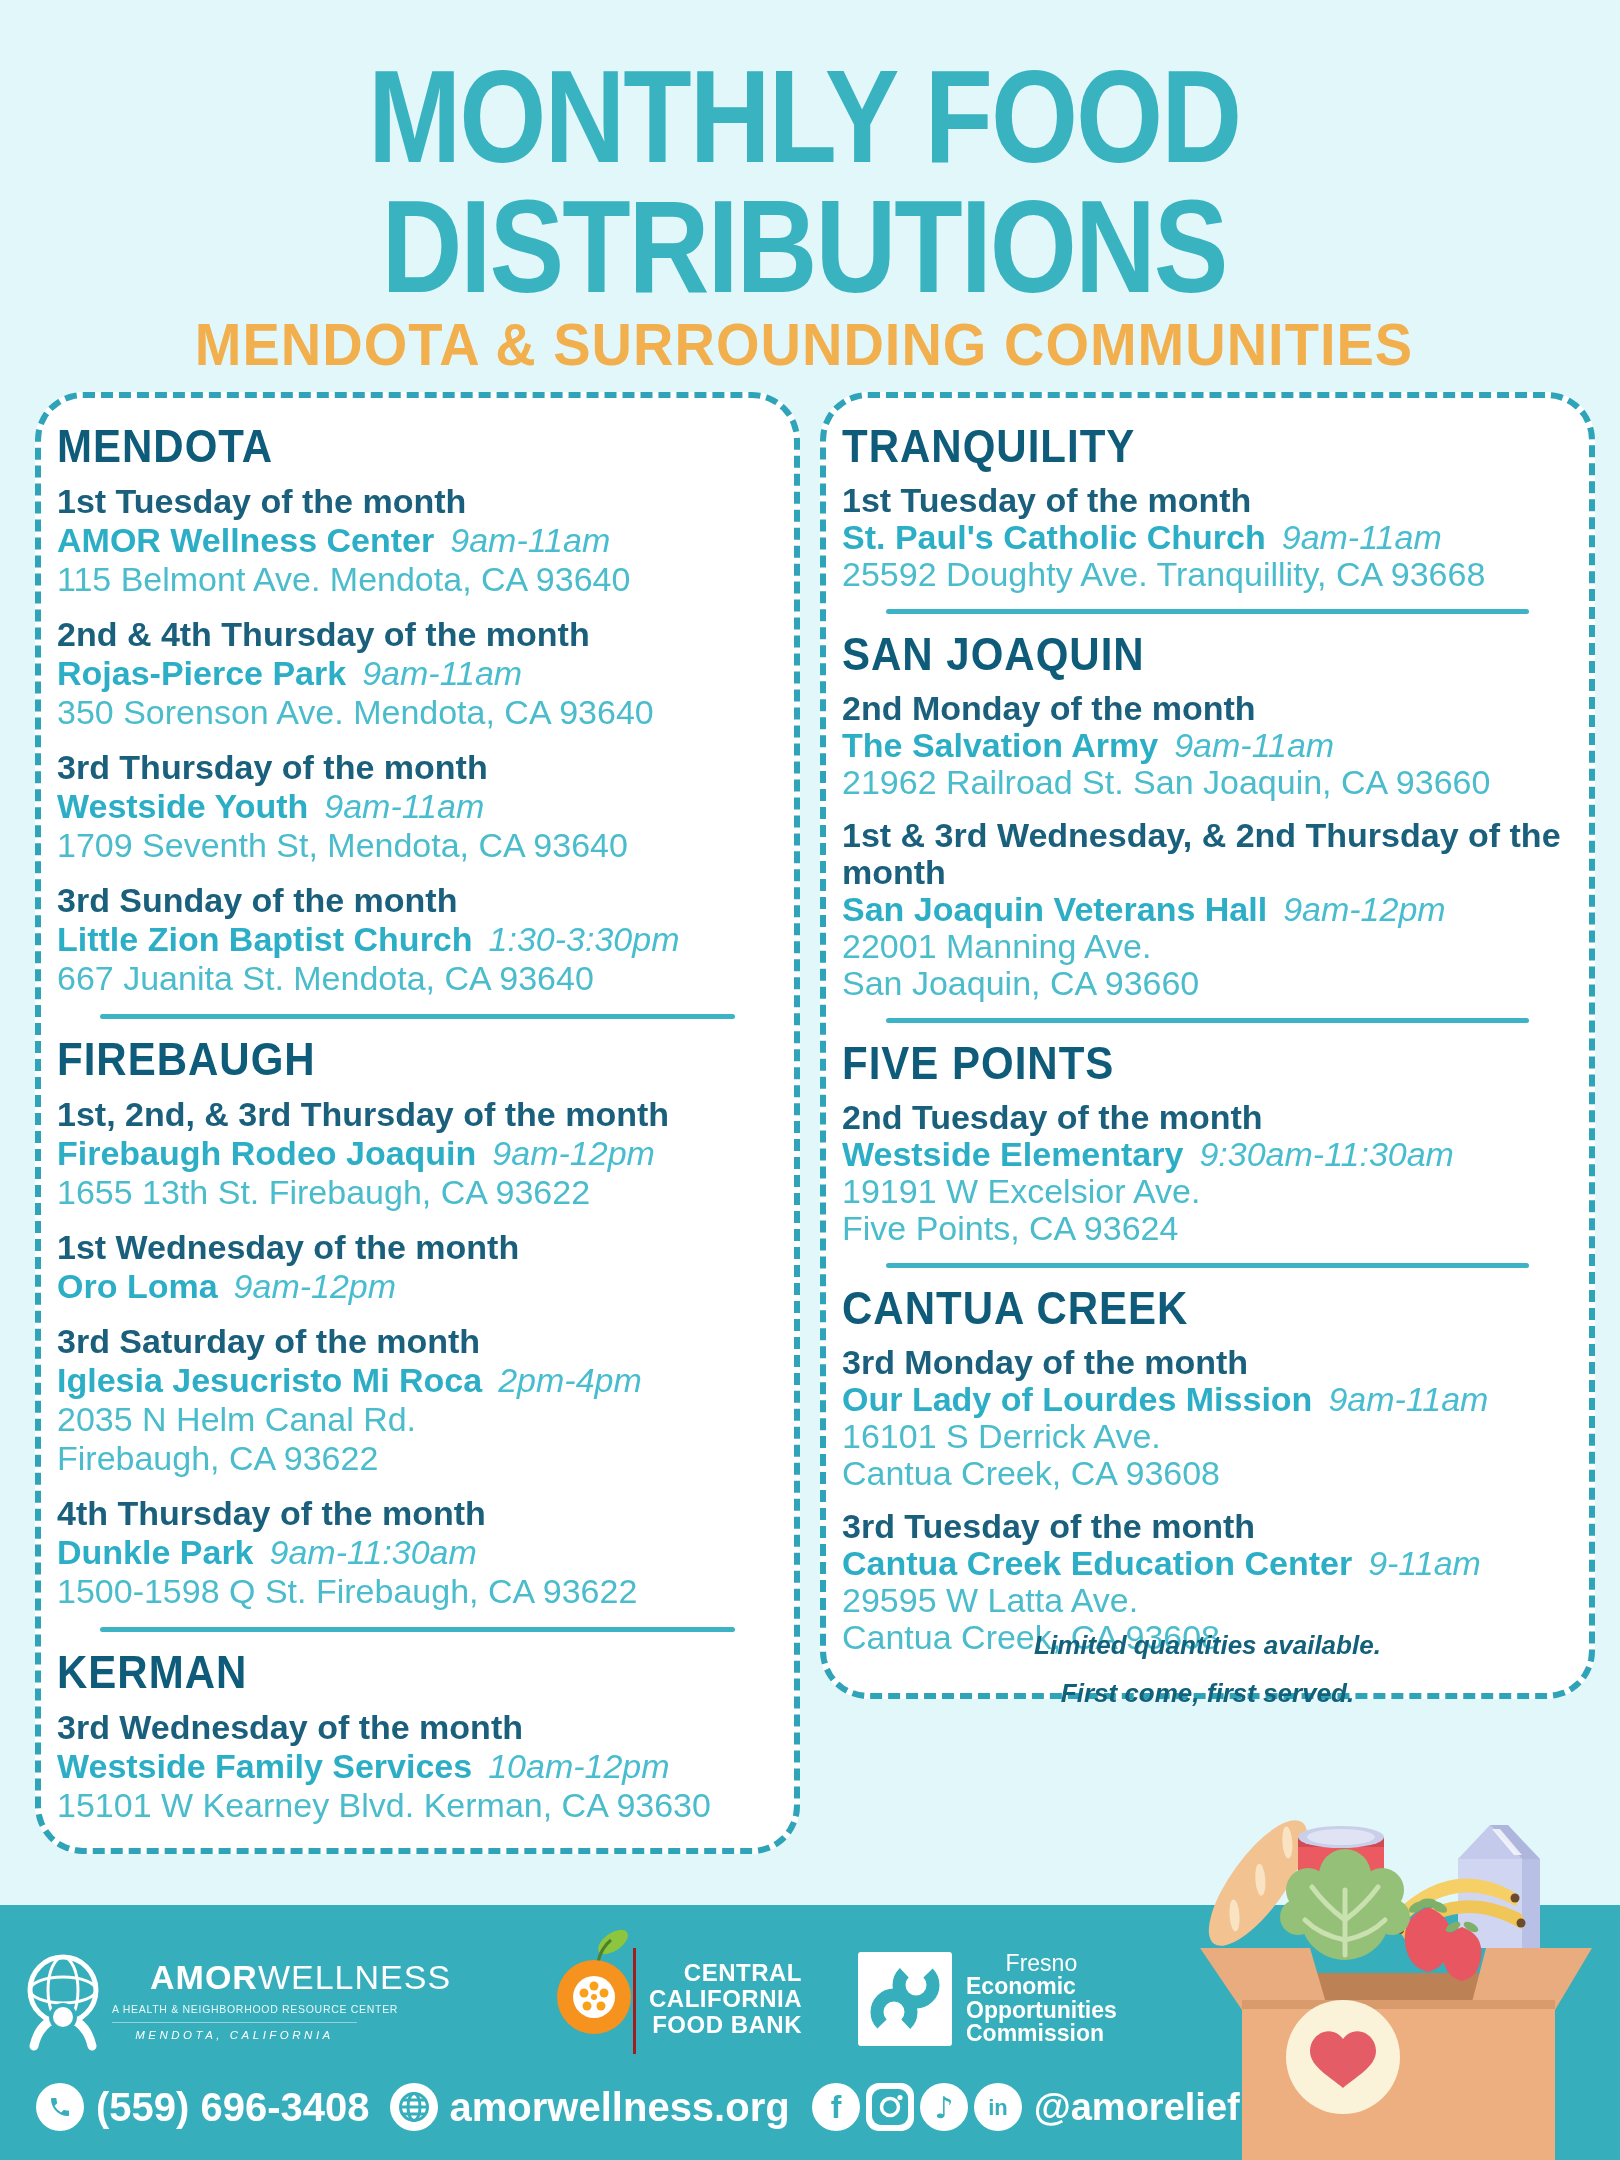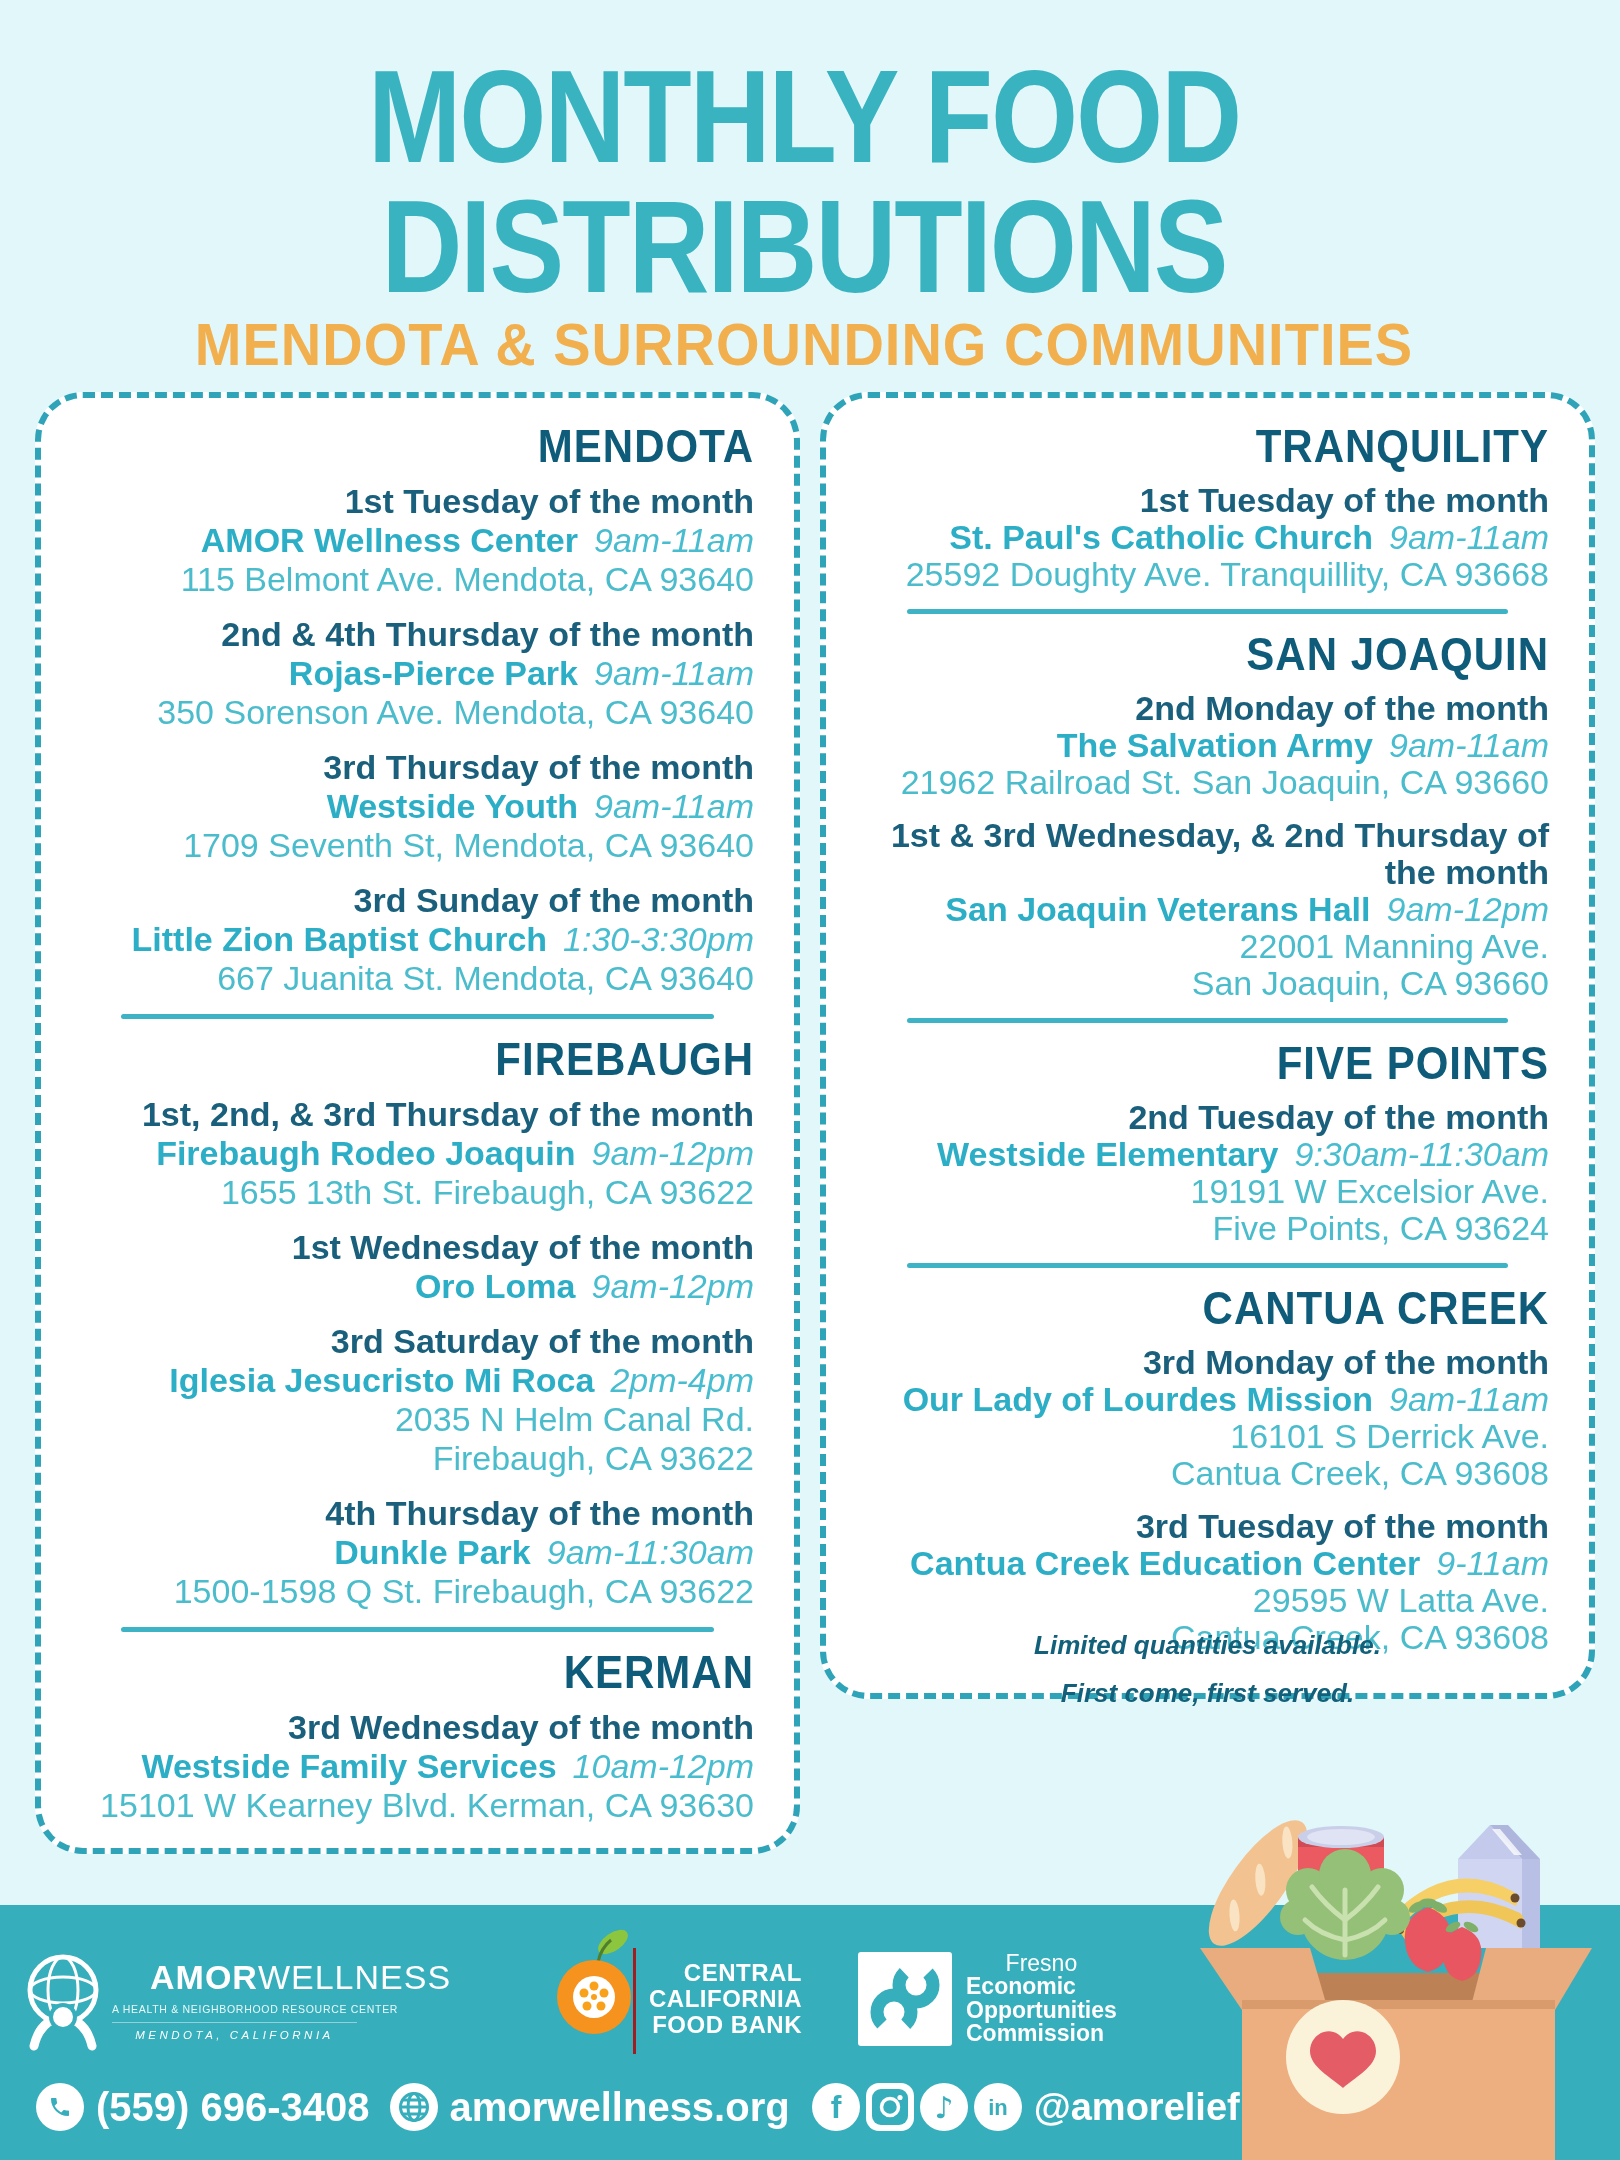--- a/index.html
+++ b/index.html
@@ -23,21 +23,21 @@
   }
   .hdr h1 span{display:block;}
   .subtitle{
     margin-top:40px; font-size:56px; font-weight:bold; letter-spacing:1px;
     color:var(--subtitle); transform:scaleY(1.05);
   }
   
   .panel{
     position:absolute; background:var(--panel_bg);
     border:6px dashed var(--panel_border); border-radius:48px;
-    padding:22px 40px; text-align:right; overflow:hidden;
+    padding:22px 16px; text-align:left; overflow:hidden;
   }
   .panel-left {left:35px;  top:392px; width:765px; height:1462px;}
   .panel-right{left:820px; top:392px; width:775px; height:1307px;}
   .city{
     font-size:42px; line-height:42px; font-weight:bold; letter-spacing:1px;
     color:var(--header); margin:6px 0 14px 0; transform:scaleY(1.08);
   }
   .entry{margin-bottom:16px;}
   .line{font-size:34px;}
   .panel-left  .line{line-height:39px;}

